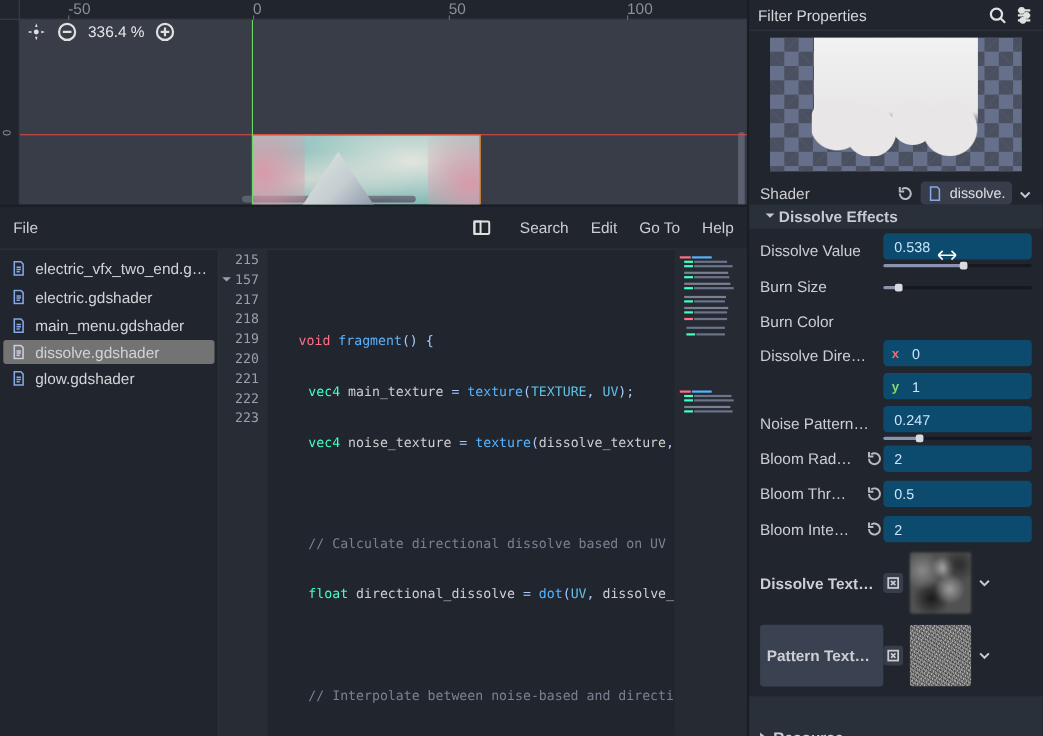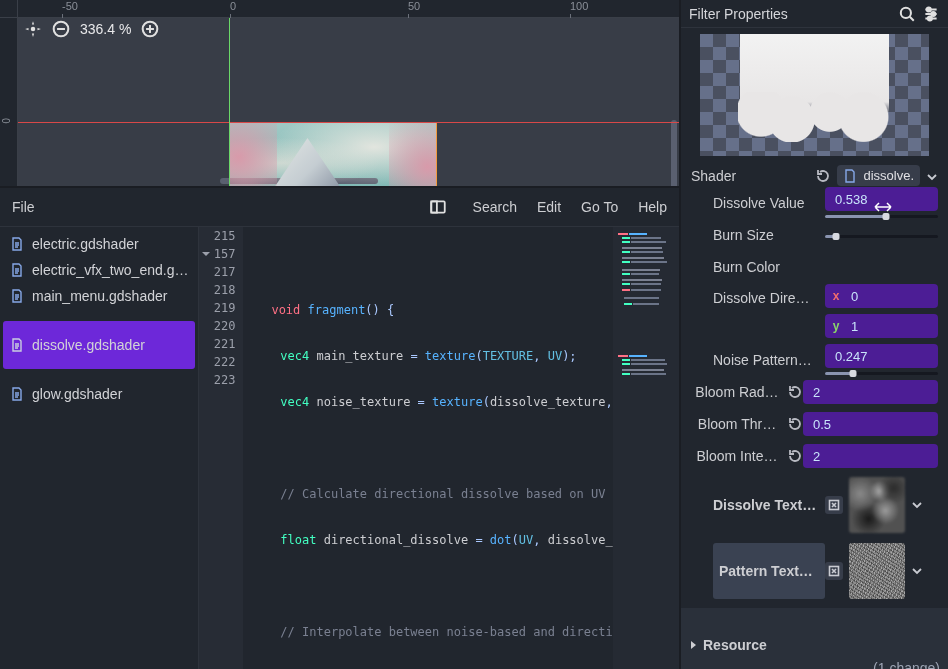--- a/index.html
+++ b/index.html
@@ -73,21 +73,21 @@
   bottom: 0;
   background: #21262e;
   border-right: 1px solid #3a3f48;
   z-index: 8;
 }
 
 .ruler-tick-h {
   position: absolute;
   top: 0;
   height: 100%;
-  font-size: 11px;
+  font-size: 14px;
   color: #8a8f98;
 }
 .ruler-tick-h::before {
   content: '';
   position: absolute;
   top: 14px;
   left: 0;
   width: 1px;
   height: 4px;
   background: #6b707a;
@@ -248,24 +248,24 @@
   gap: 8px;
   padding: 5px 10px;
   cursor: pointer;
   font-size: 14px;
   color: #d2d3d7;
   white-space: nowrap;
   overflow: hidden;
 }
 
 .file-item.active {
-  background: #6d28d9;
+  background: #737373;
   border-radius: 3px;
-  margin: 12px 3px;
-  padding: 16px 7px;
+  margin: 0 3px;
+  padding: 3px 7px;
 }
 
 .file-icon {
   width: 14px;
   height: 14px;
   flex-shrink: 0;
 }
 
 .file-icon svg { width:100%; height:100%; }
 
@@ -450,30 +450,28 @@
   width: 112px;
   flex-shrink: 0;
   color: #cdced2;
   font-size: 14px;
   white-space: nowrap;
   overflow: hidden;
   text-overflow: ellipsis;
   display: flex;
   align-items: center;
   height: 28px;
-  margin-left: 22px;
 }
 
 .prop-label-wrap {
   width: 112px;
   flex-shrink: 0;
   display: flex;
   align-items: center;
   gap: 4px;
-  text-align: center;
 }
 .prop-label-wrap .lab {
   flex: 1;
   color: #cdced2;
   font-size: 14px;
   white-space: nowrap;
   overflow: hidden;
   text-overflow: ellipsis;
 }
 
@@ -485,21 +483,21 @@
 }
 
 .prop-value {
   flex: 1;
   display: flex;
   flex-direction: column;
   gap: 2px;
 }
 
 .num-field {
-  background: #4c1d95;
+  background: #0c4a6e;
   border-radius: 4px;
   height: 24px;
   display: flex;
   align-items: center;
   padding: 0 10px;
   color: #c9e4fb;
   font-size: 13px;
   position: relative;
 }
 
@@ -700,28 +698,28 @@
       <span class="tb-menu">Help</span>
     </div>
 
     <div class="editor-body">
       <div class="file-list">
         <div class="file-item">
           <span class="file-icon"><svg viewBox="0 0 14 14" fill="none" stroke="#87a8e8" stroke-width="1.4">
                 <path d="M3 1h6l2 2v10H3z"></path>
                 <path d="M5 6h4M5 8h4M5 10h3"></path>
               </svg></span>
-          <span>electric.gdshader</span>
+          <span>electric_vfx_two_end.g…</span>
         </div>
         <div class="file-item">
           <span class="file-icon"><svg viewBox="0 0 14 14" fill="none" stroke="#87a8e8" stroke-width="1.4">
                 <path d="M3 1h6l2 2v10H3z"></path>
                 <path d="M5 6h4M5 8h4M5 10h3"></path>
               </svg></span>
-          <span>electric_vfx_two_end.g…</span>
+          <span>electric.gdshader</span>
         </div>
         <div class="file-item">
           <span class="file-icon"><svg viewBox="0 0 14 14" fill="none" stroke="#87a8e8" stroke-width="1.4">
                 <path d="M3 1h6l2 2v10H3z"></path>
                 <path d="M5 6h4M5 8h4M5 10h3"></path>
               </svg></span>
           <span>main_menu.gdshader</span>
         </div>
         <div class="file-item active">
           <span class="file-icon"><svg viewBox="0 0 14 14" fill="none" stroke="#c9cde0" stroke-width="1.4">
@@ -882,20 +880,26 @@
         <svg width="14" height="14" viewBox="0 0 14 14" fill="none" stroke="#87a8e8" stroke-width="1.4">
             <path d="M3 1h6l2 2v10H3z"></path>
           </svg>
         <span>dissolve.</span>
       </div>
       <span class="chev"><svg viewBox="0 0 12 12" fill="none" stroke="currentColor" stroke-width="1.8">
             <path d="M2 4l4 4 4-4"></path>
           </svg></span>
     </div>
 
+    <div class="section-header sub">
+      <svg width="10" height="10" viewBox="0 0 10 10" fill="currentColor">
+          <path d="M1 2l4 4 4-4z"></path>
+        </svg>
+      <span>Dissolve Effects</span>
+    </div>
 
     <div class="prop-row">
       <span class="prop-label">Dissolve Value</span>
       <div class="prop-value">
         <div class="num-field">
           <span>0.538</span>
           <svg class="cursor-overlay" style="left:48px; top:10px;" width="20" height="20" viewBox="0 0 20 20" fill="none" stroke="#fff" stroke-width="1.5">
               <path d="M2 10l4-4M2 10l4 4M18 10l-4-4M18 10l-4 4M2 10h16"></path>
             </svg>
         </div>

